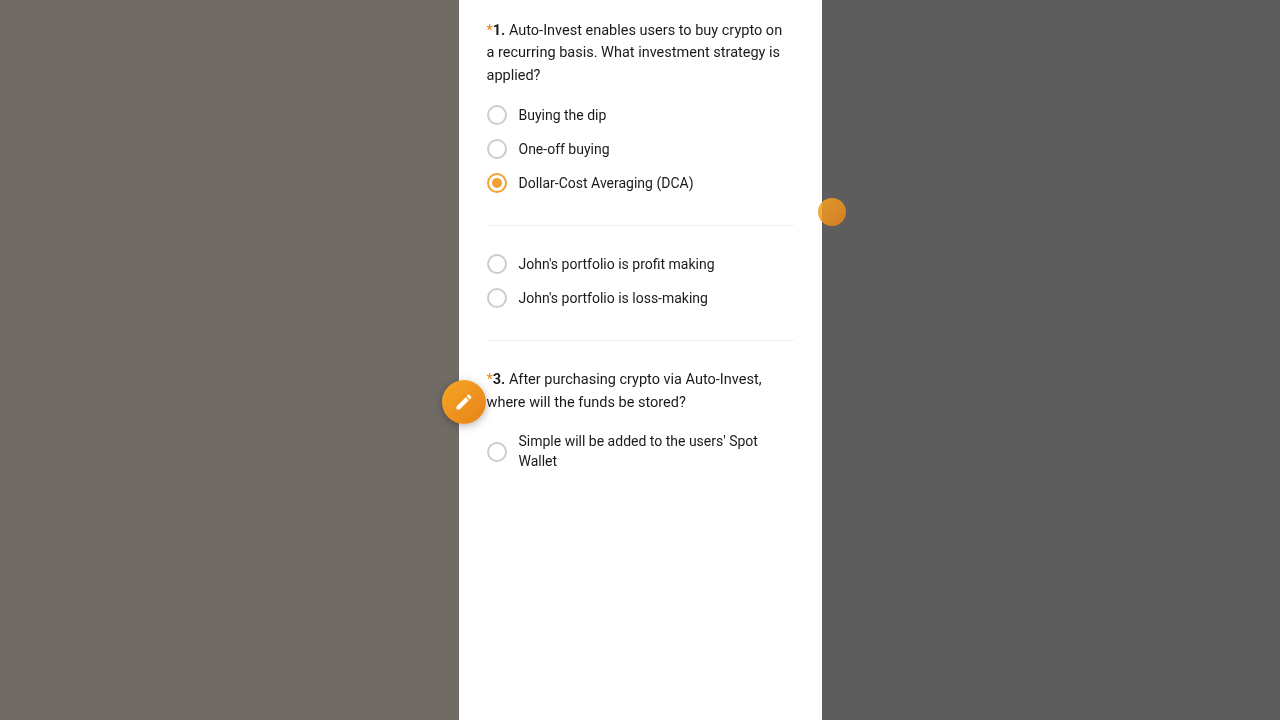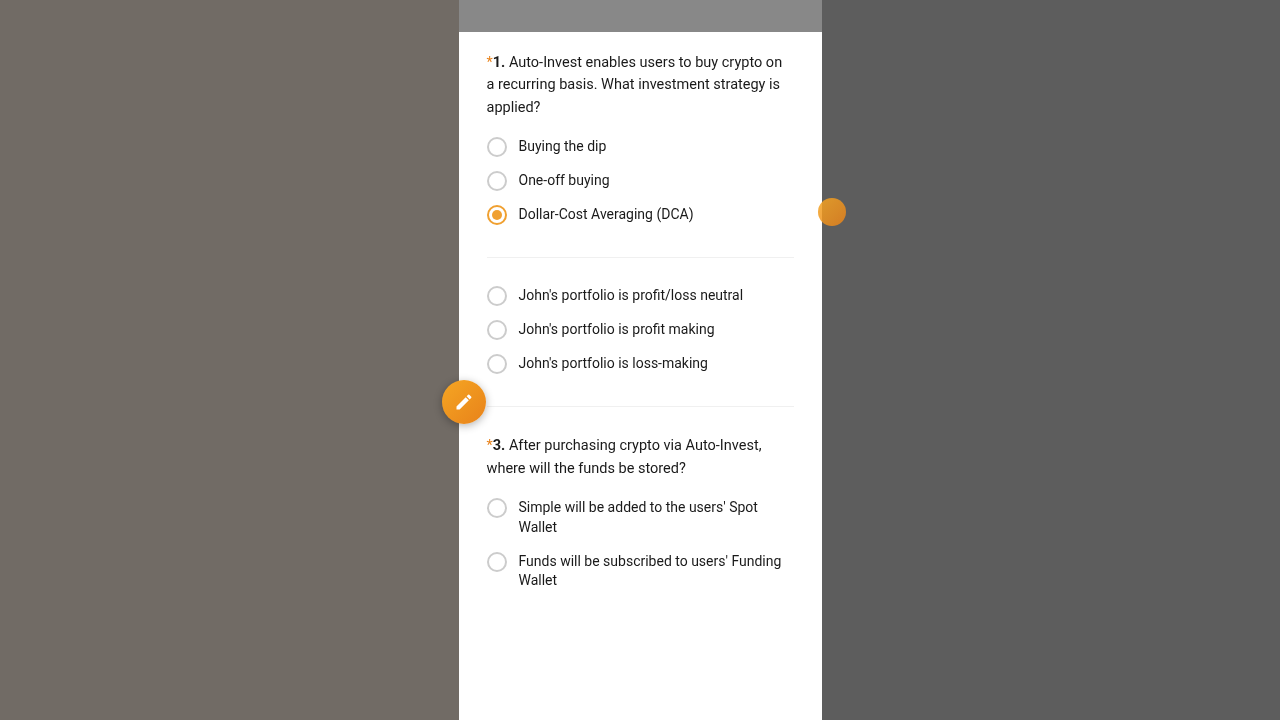--- a/index.html
+++ b/index.html
@@ -44,42 +44,41 @@
       background: rgba(80, 80, 80, 0.4);
     }
 
     .center-panel {
       width: 363px;
       flex-shrink: 0;
       background: #fff;
       overflow-y: auto;
       position: relative;
       padding: 20px 28px 20px 28px;
-      margin-top: 32px;
     }
 
     .center-panel::-webkit-scrollbar {
       width: 0;
     }
 
     .question-block {
       margin-bottom: 32px;
     }
 
     .question-text {
       font-size: 14.5px;
       line-height: 1.55;
       color: #1a1a1a;
       margin-bottom: 18px;
       padding-left: 0;
     }
 
     .option-item {
       display: flex;
-      align-items: flex-start;
+      align-items: center;
       gap: 12px;
       margin-bottom: 14px;
       cursor: pointer;
     }
 
     .radio-outer {
       width: 20px;
       height: 20px;
       border-radius: 50%;
       border: 2px solid #ccc;
@@ -182,24 +181,20 @@
         <div class="radio-inner"></div>
       </div>
       <span class="option-label">Dollar-Cost Averaging (DCA)</span>
     </div>
   </div>
 
   <div class="divider"></div>
 
   <div class="question-block">
 
-    <div class="option-item">
-      <div class="radio-outer"></div>
-      <span class="option-label">John's portfolio is profit/loss neutral</span>
-    </div>
 
     <div class="option-item">
       <div class="radio-outer"></div>
       <span class="option-label">John's portfolio is profit making</span>
     </div>
 
     <div class="option-item">
       <div class="radio-outer"></div>
       <span class="option-label">John's portfolio is loss-making</span>
     </div>
@@ -211,24 +206,20 @@
     <p class="question-text">
       <span class="asterisk">*</span><strong>3.</strong> After purchasing crypto via Auto-Invest, where will the funds be stored?
     </p>
 
 
     <div class="option-item">
       <div class="radio-outer"></div>
       <span class="option-label">Simple will be added to the users' Spot Wallet</span>
     </div>
 
-    <div class="option-item">
-      <div class="radio-outer"></div>
-      <span class="option-label">Funds will be subscribed to users' Funding Wallet</span>
-    </div>
   </div>
 
 </div>
 
 <div class="floating-btn" style="position: absolute; left: 442px; top: 50%; transform: translateY(20px);">
   <svg viewBox="0 0 24 24" xmlns="http://www.w3.org/2000/svg">
     <path d="M3 17.25V21h3.75L17.81 9.94l-3.75-3.75L3 17.25zM20.71 7.04c.39-.39.39-1.02 0-1.41l-2.34-2.34a1 1 0 00-1.41 0l-1.83 1.83 3.75 3.75 1.83-1.83z"></path>
   </svg>
 </div>
 

